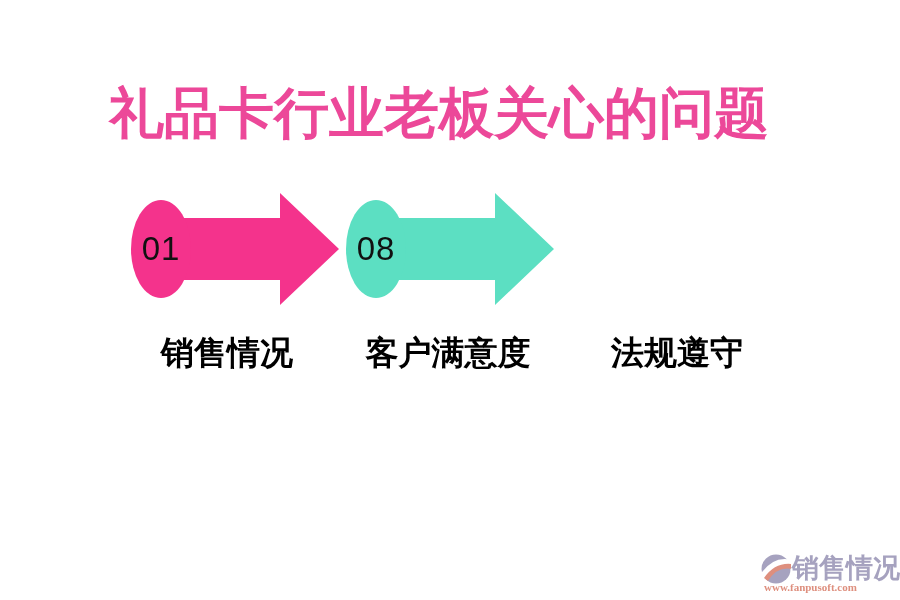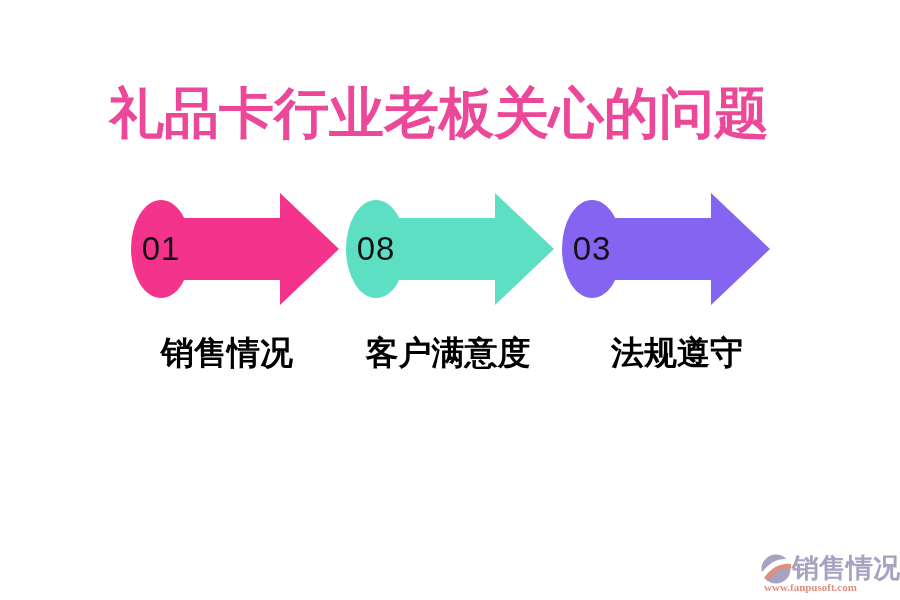--- a/index.html
+++ b/index.html
@@ -107,27 +107,20 @@
   </div>
 
   <div class="step-unit" id="step1">
     <svg viewBox="0 0 215 120" aria-hidden="true">
       <path d="M33,29 L152,29 L152,4 L211,60 L152,116 L152,91 L33,91 Z" fill="#5CDFC2"></path>
       <ellipse cx="33" cy="60" rx="30" ry="49" fill="#5CDFC2"></ellipse>
     </svg>
     <span class="step-number">08</span>
   </div>
 
-  <div class="step-unit" id="step2">
-    <svg viewBox="0 0 215 120" aria-hidden="true">
-      <path d="M33,29 L152,29 L152,4 L211,60 L152,116 L152,91 L33,91 Z" fill="#8464F0"></path>
-      <ellipse cx="33" cy="60" rx="30" ry="49" fill="#8464F0"></ellipse>
-    </svg>
-    <span class="step-number">03</span>
-  </div>
 
   <div class="step-label" id="label0">销售情况</div>
   <div class="step-label" id="label2">法规遵守</div>
   <div class="step-label" id="label1">客户满意度</div>
 
   <svg class="brand-icon" viewBox="0 0 30 30" aria-hidden="true">
     <circle cx="15" cy="15" r="14.5" fill="#A6A2BF"></circle>
     <path d="M-1,21 Q12,1 31,6 L31,13 Q15,8 4,26 Z" fill="#ffffff"></path>
     <path d="M3,24 Q14,8 31,10 L31,15 Q16,12 7,27 Z" fill="#DE8F7E"></path>
   </svg>

